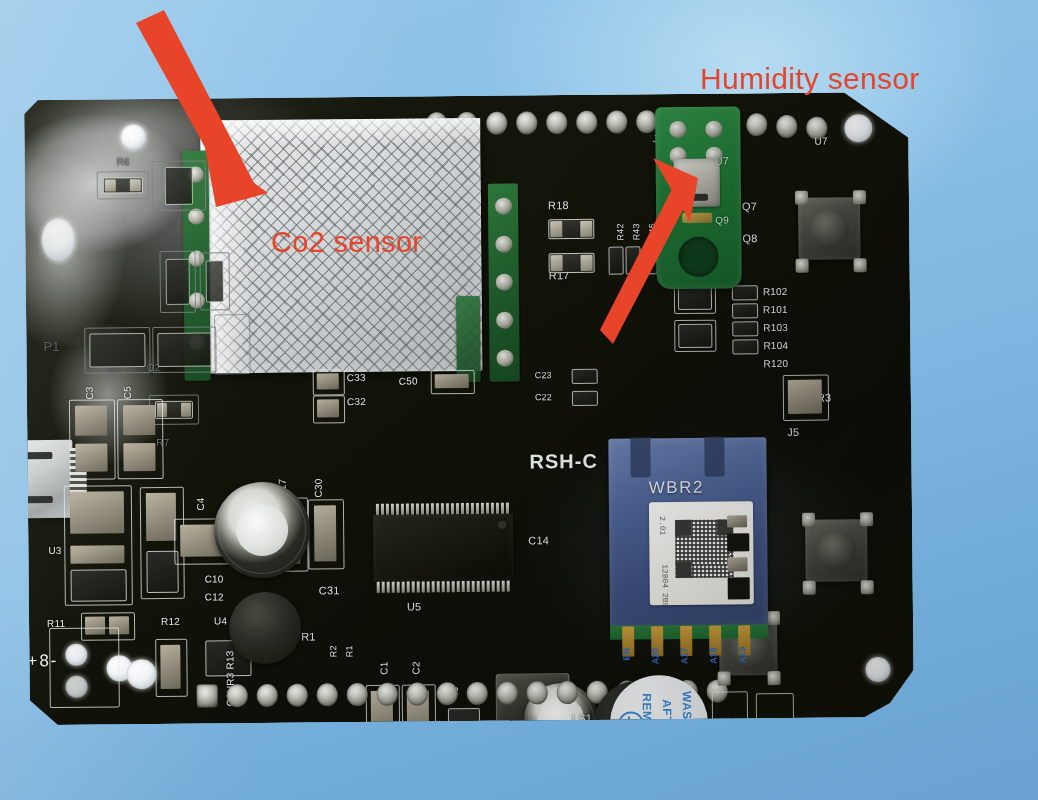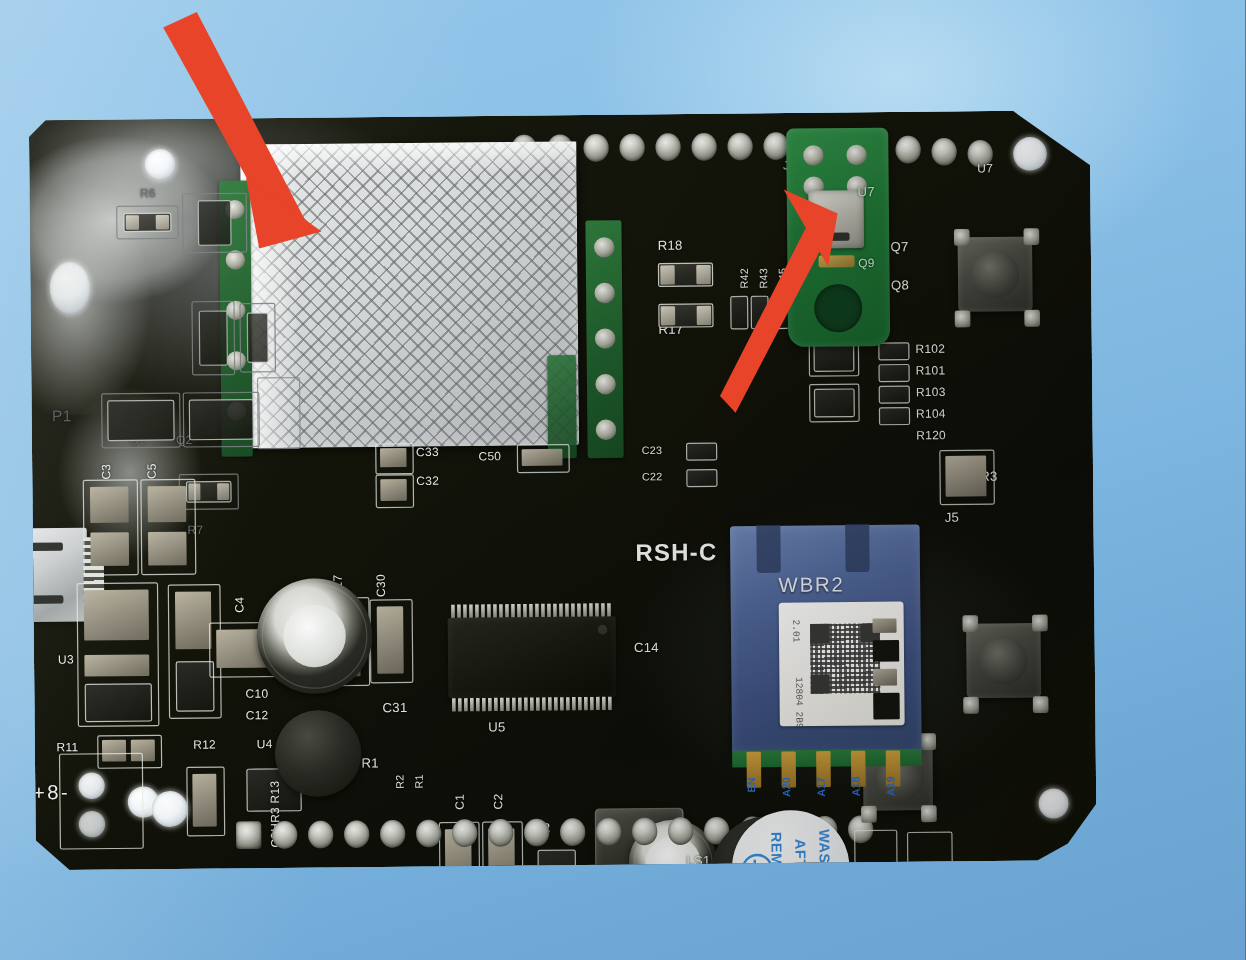--- a/index.html
+++ b/index.html
@@ -596,14 +596,16 @@
       <polygon points="136,23 164,10 254,183 232,196" fill="#e8442a"></polygon>
       <polygon points="205,148 268,193 216,207" fill="#e8442a"></polygon>
     </g>
 
     <g>
       <polygon points="600,330 613,344 688,200 672,189" fill="#e8442a"></polygon>
       <polygon points="653,158 698,178 690,222" fill="#e8442a"></polygon>
     </g>
   </svg>
 
+  <div class="anno co2" style="left:271px;top:226px;">Co2 sensor</div>
+  <div class="anno" style="left:700px;top:62px;">Humidity sensor</div>
 
 </div>
 
 </body></html>

